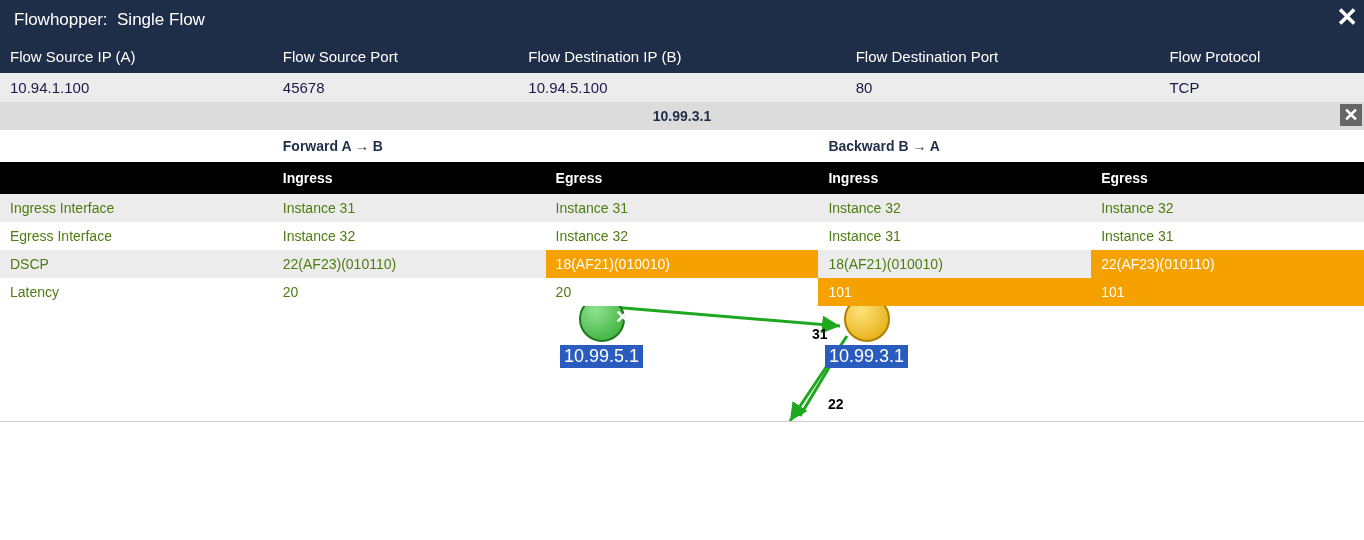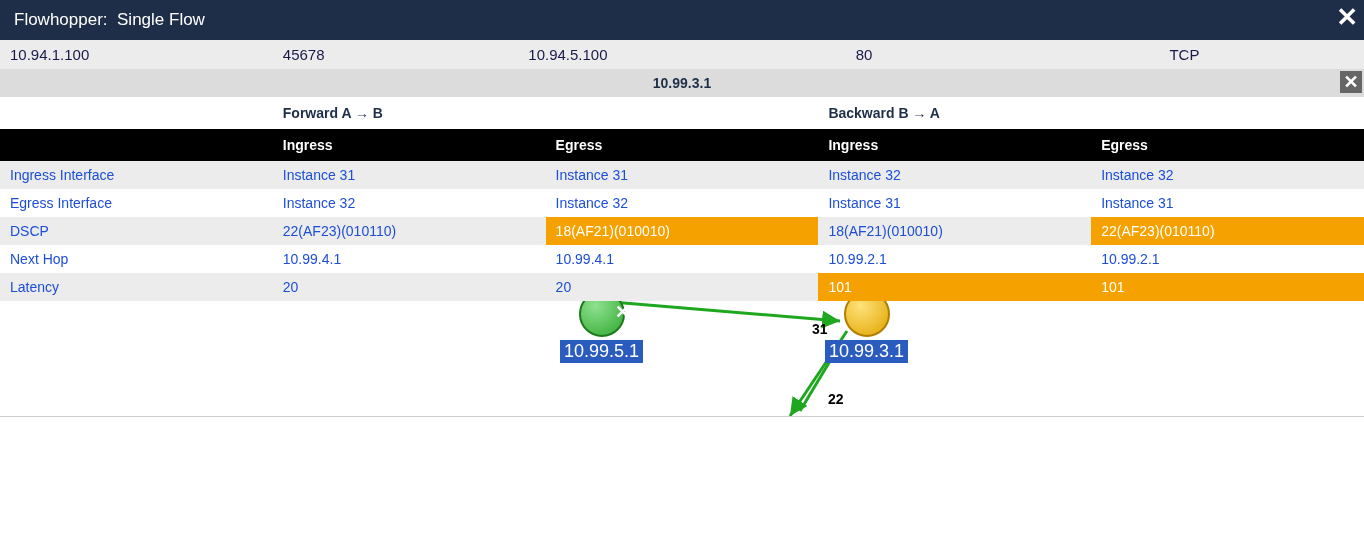--- a/index.html
+++ b/index.html
@@ -9,21 +9,21 @@
   th,td{text-align:left;padding:6px 10px;font-weight:normal;}
   .flowhdr th{background:#1f2e48;color:#fff;font-weight:normal;font-size:15px;padding:8px 10px;}
   .flowrow td{background:#ececec;color:#1a1a4a;font-size:15px;}
   .noderow{background:#dcdcdc;position:relative;}
   .noderow td{text-align:center;font-weight:bold;color:#1f2e48;padding:6px 0;}
   .noderow .close2{position:absolute;right:2px;top:2px;width:22px;height:22px;background:#666;color:#fff;font-weight:bold;font-size:18px;line-height:22px;text-align:center;cursor:pointer;}
   .dirrow td{background:#fff;font-weight:bold;color:#1f2e48;padding:8px 10px;}
   .subhdr td{background:#000000;color:#fff;font-weight:bold;padding:8px 10px;}
   .metric tr:nth-child(odd) td{background:#ececec;}
   .metric tr:nth-child(even) td{background:#fff;}
-  .metric td{color:#1d4ed8;}
+  .metric td{color:#4d7c0f;}
   .hl{background:#f5a100 !important;color:#fff !important;}
   .topology{position:relative;height:115px;border-bottom:1px solid #ccc;overflow:hidden;}
   .node{position:absolute;text-align:center;}
   .node .label{background:#2a5bbf;color:#fff;font-size:18px;padding:1px 4px;display:inline-block;}
   .router{width:42px;height:42px;border-radius:50%;display:inline-block;position:relative;}
   .router.green{background:radial-gradient(circle at 35% 30%,#8fe28f,#2fa82f);border:2px solid #1f7a1f;}
   .router.yellow{background:radial-gradient(circle at 35% 30%,#ffe27a,#e0a500);border:2px solid #b07f00;}
   .router .x{position:absolute;width:100%;text-align:center;top:8px;color:#fff;font-weight:bold;font-size:18px;}
   svg.links{position:absolute;left:0;top:0;width:100%;height:100%;}
   .txt{position:absolute;font-weight:bold;color:#000;font-size:14px;}
@@ -39,20 +39,27 @@
 
 <table>
   <colgroup>
       <col style="width:20%">
       <col style="width:18%">
       <col style="width:24%">
       <col style="width:23%">
       <col style="width:15%">
     </colgroup>
   <tbody>
+      <tr class="flowhdr">
+    <th>Flow Source IP (A)</th>
+    <th>Flow Source Port</th>
+    <th>Flow Destination IP (B)</th>
+    <th>Flow Destination Port</th>
+    <th>Flow Protocol</th>
+  </tr>
   <tr class="flowrow">
     <td>10.94.1.100</td>
     <td>45678</td>
     <td>10.94.5.100</td>
     <td>80</td>
     <td>TCP</td>
   </tr>
 </tbody>
   </table>
 
@@ -100,27 +107,20 @@
     <td>Instance 31</td>
   </tr>
   <tr>
     <td>DSCP</td>
     <td>22(AF23)(010110)</td>
     <td class="hl">18(AF21)(010010)</td>
     <td>18(AF21)(010010)</td>
     <td class="hl">22(AF23)(010110)</td>
   </tr>
   <tr>
-    <td>Next Hop</td>
-    <td>10.99.4.1</td>
-    <td>10.99.4.1</td>
-    <td>10.99.2.1</td>
-    <td>10.99.2.1</td>
-  </tr>
-  <tr>
     <td>Latency</td>
     <td>20</td>
     <td>20</td>
     <td class="hl">101</td>
     <td class="hl">101</td>
   </tr>
   </tbody>
 </table>
 
 <div class="topology">

